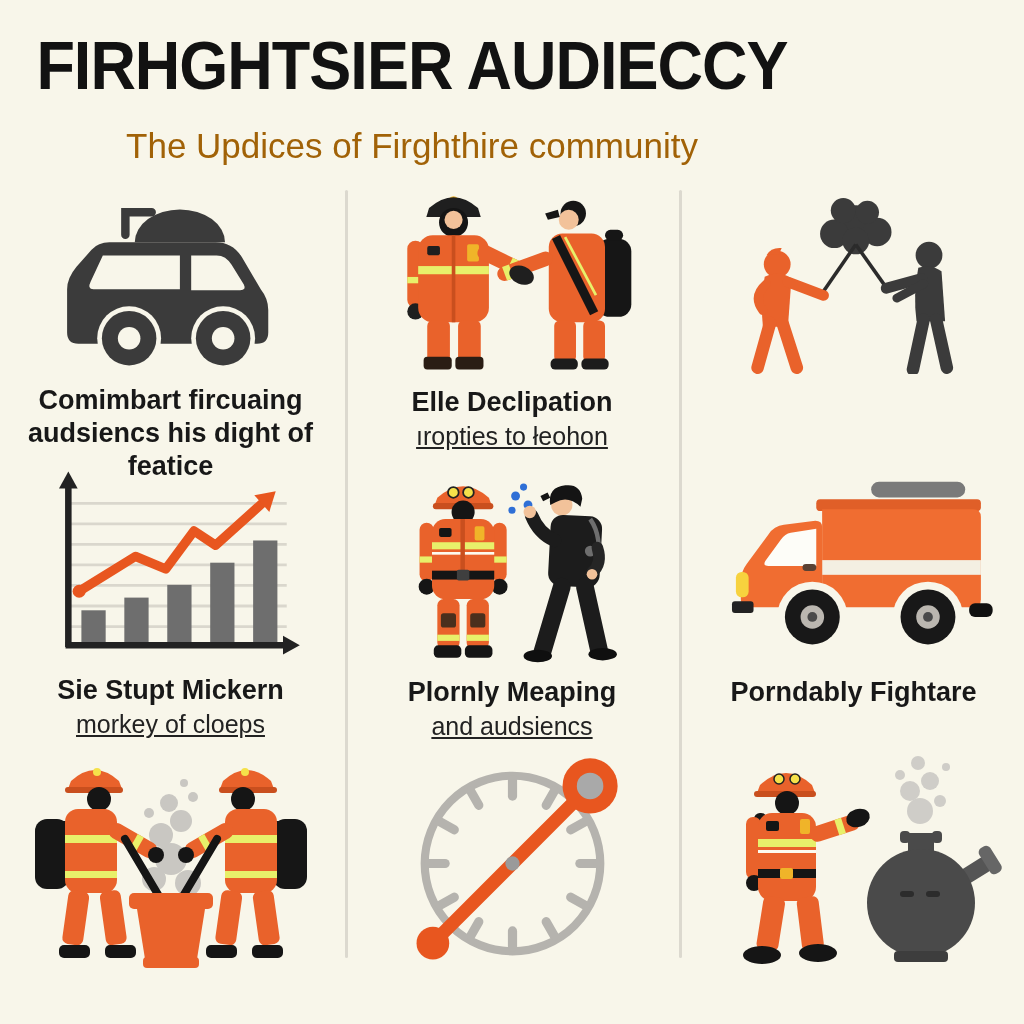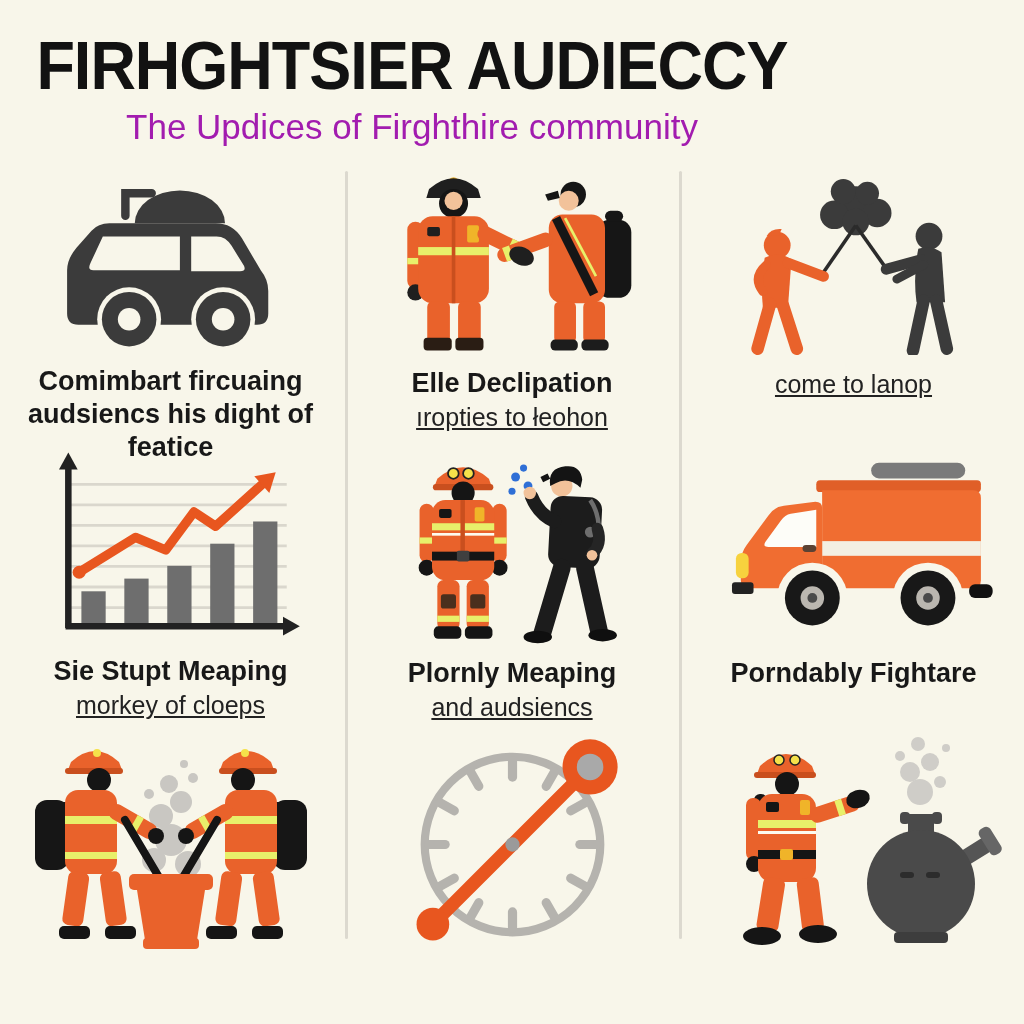--- a/index.html
+++ b/index.html
@@ -10,21 +10,21 @@
     color:#141414;
   }
   .poster{width:824px;height:1024px;position:relative;}
   header{text-align:center;padding-top:30px;}
   h1{
     margin:0;font-size:63px;line-height:1.05;font-weight:bold;
     letter-spacing:-1px;color:#121212;
     transform:scaleY(1.08);transform-origin:top center;
   }
   h2{
-    margin:11px 0 0 0;font-size:35px;font-weight:normal;color:#a21caf;
+    margin:30px 0 0 0;font-size:35px;font-weight:normal;color:#a16207;
     letter-spacing:0;
   }
   .grid{
     position:relative;margin-top:18px;
     display:grid;
     grid-template-columns:341px 342px 341px;
     grid-template-rows:282px 272px 252px;
   }
   .divider{
     position:absolute;top:6px;height:768px;width:3px;
@@ -158,21 +158,20 @@
             <circle cx="234" cy="82" r="15"></circle>
             <path d="M222,96 q14,-5 26,4 l4,56 h-32 q-4,-30 2,-60 z"></path>
           </g>
           <path d="M226,108 L186,119" stroke="#3B3B3B" stroke-width="12" stroke-linecap="round"></path>
           <path d="M228,114 L198,130" stroke="#3B3B3B" stroke-width="10" stroke-linecap="round"></path>
           <path d="M228,154 L216,210" stroke="#3B3B3B" stroke-width="14" stroke-linecap="round"></path>
           <path d="M242,154 L254,208" stroke="#3B3B3B" stroke-width="14" stroke-linecap="round"></path>
         </svg>
       </div>
       <figcaption>
-        <div class="cap-sub">come to lanop</div>
       </figcaption>
     </figure>
 
     <figure class="cell row2">
       <div class="art">
         <svg width="262" height="196" viewBox="0 0 280 210">
           <g stroke="#DAD7CD" stroke-width="3">
             <line x1="32" y1="40" x2="264" y2="40"></line>
               <line x1="32" y1="62" x2="264" y2="62"></line>
             <line x1="32" y1="84" x2="264" y2="84"></line>
@@ -193,21 +192,21 @@
               <circle cx="41.6" cy="134.2" r="7" fill="#E8561F"></circle>
               <polygon points="252.1839875965372,26.96385127975985 245.3369894138782,49.260008255495926 229.2887911202247,31.414691460112998" fill="#E8561F"></polygon>
             </g>
           <line x1="30" y1="18" x2="30" y2="194" stroke="#222" stroke-width="7"></line>
           <line x1="27" y1="192" x2="266" y2="192" stroke="#222" stroke-width="7"></line>
           <polygon points="30,6 20,24 40,24" fill="#222"></polygon>
           <polygon points="278,192 260,182 260,202" fill="#222"></polygon>
         </svg>
       </div>
       <figcaption>
-        <div class="cap-bold">Sie Stupt Meaping</div>
+        <div class="cap-bold">Sie Stupt Mickern</div>
         <div class="cap-sub">morkey of cloeps</div>
       </figcaption>
     </figure>
 
     <figure class="cell row2">
       <div class="art">
         <svg width="290" height="200" viewBox="0 0 300 225">
 
           <path d="M66,38 q29,-26 58,0 l3,8 h-64 z" fill="#E9622B"></path>
           <rect x="61" y="44" width="68" height="7" rx="3.5" fill="#C94F1E"></rect>

